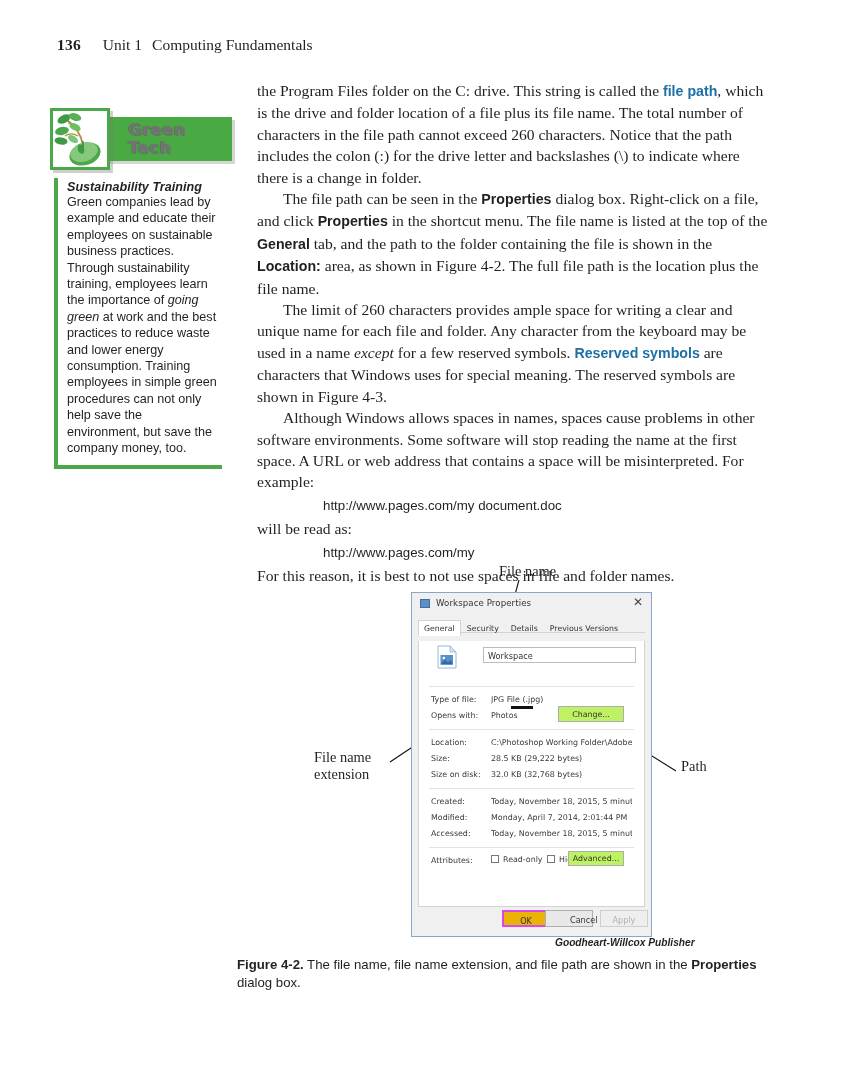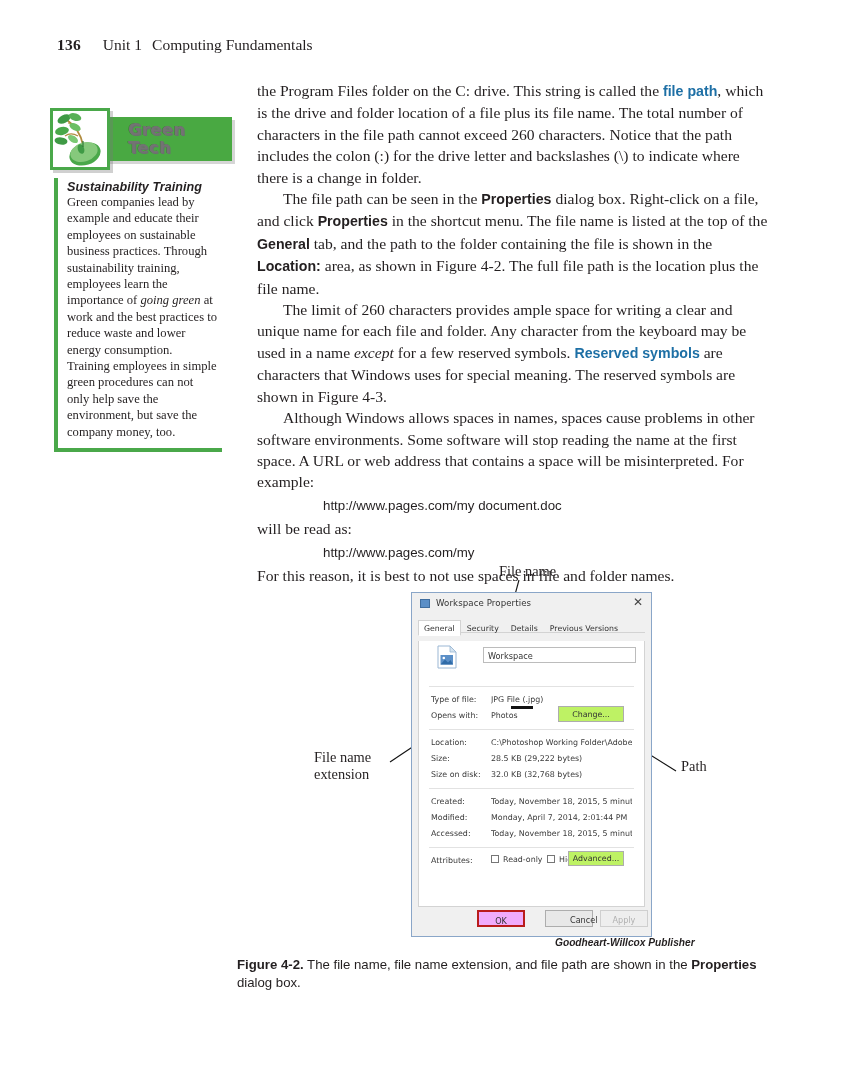--- a/index.html
+++ b/index.html
@@ -94,21 +94,21 @@
   }
   #gt-subhead {
     font-family: "Liberation Sans", sans-serif;
     font-style: italic;
     font-weight: bold;
     font-size: 12.6px;
     color: #231f20;
     margin-bottom: 0;
   }
   #gt-text {
-    font-family: Liberation Serif, serif;
+    font-family: Liberation Sans, sans-serif;
     font-size: 12.6px;
     line-height: 16.4px;
     color: #231f20;
   }
   #gt-text i { font-style: italic; }
 
   
   #main-col {
     position: absolute;
     left: 257px;
@@ -349,23 +349,23 @@
     height: 17px;
     border: 1px solid #adadad;
     background: #e8e8e8;
     font-size: 8.1px;
     color: #333;
     text-align: center;
     padding-top: 4px;
     box-sizing: border-box;
   }
   #btn-ok {
-    left: 65px;
-    border: 2px solid #b91c1c;
-    background: #f0abfc;
+    left: 90px;
+    border: 2px solid #d946ef;
+    background: #eab308;
   }
   #btn-cancel { left: 133px; padding-left: 24px; }
   #btn-apply {
     left: 188px;
     color: #b0b0b0;
     background: #eeeeee;
     border-color: #cfcfcf;
   }
 
   

